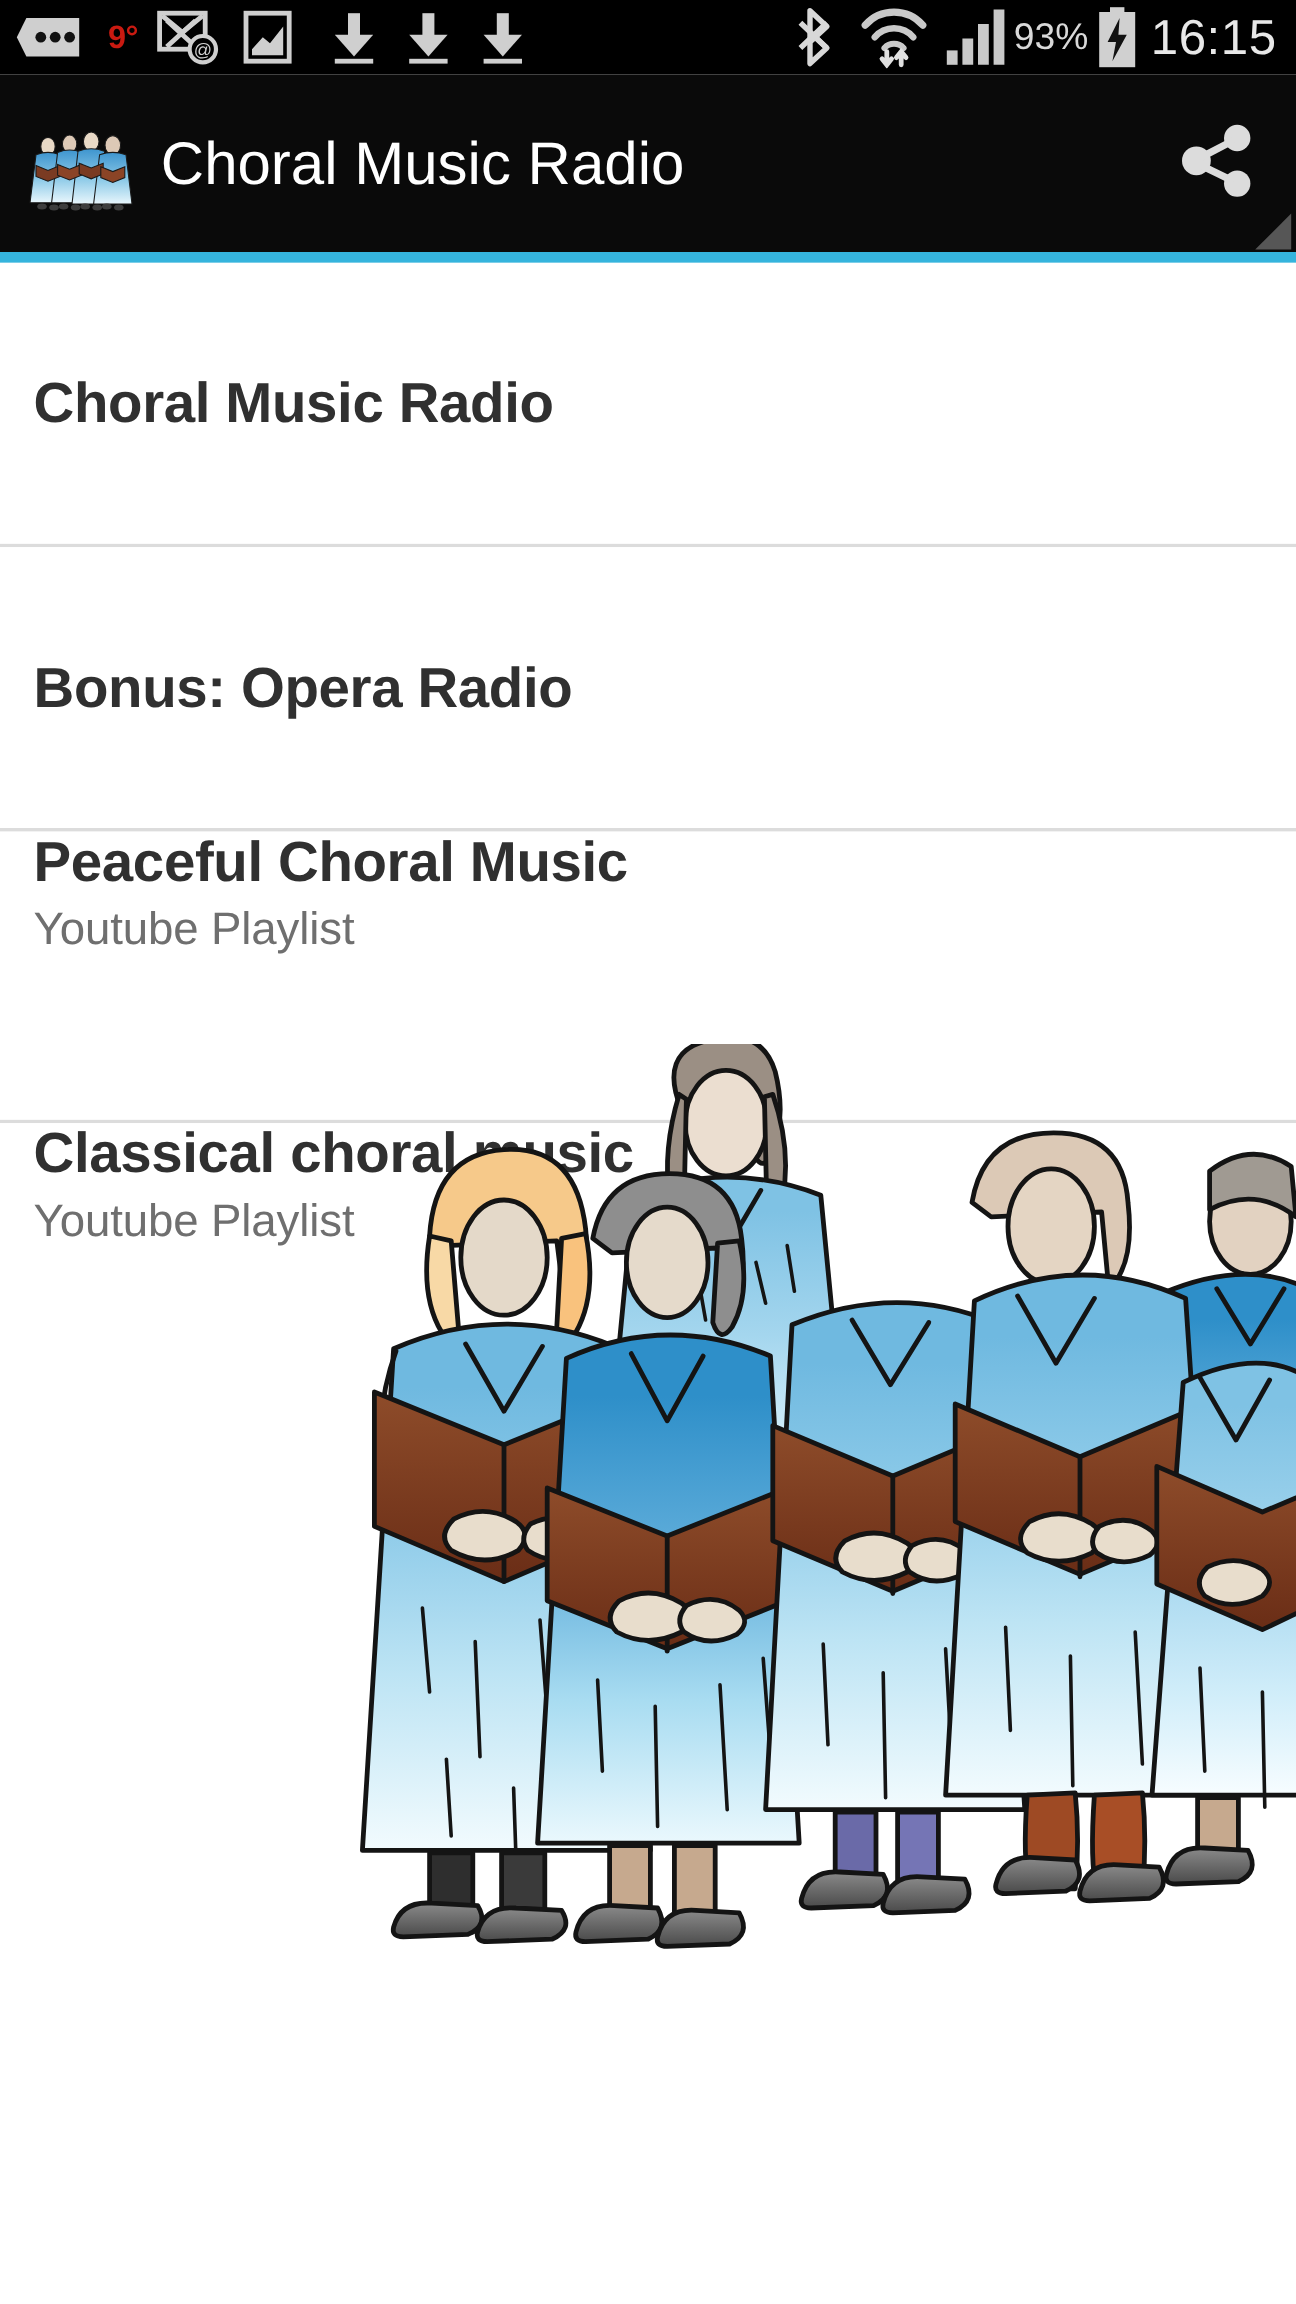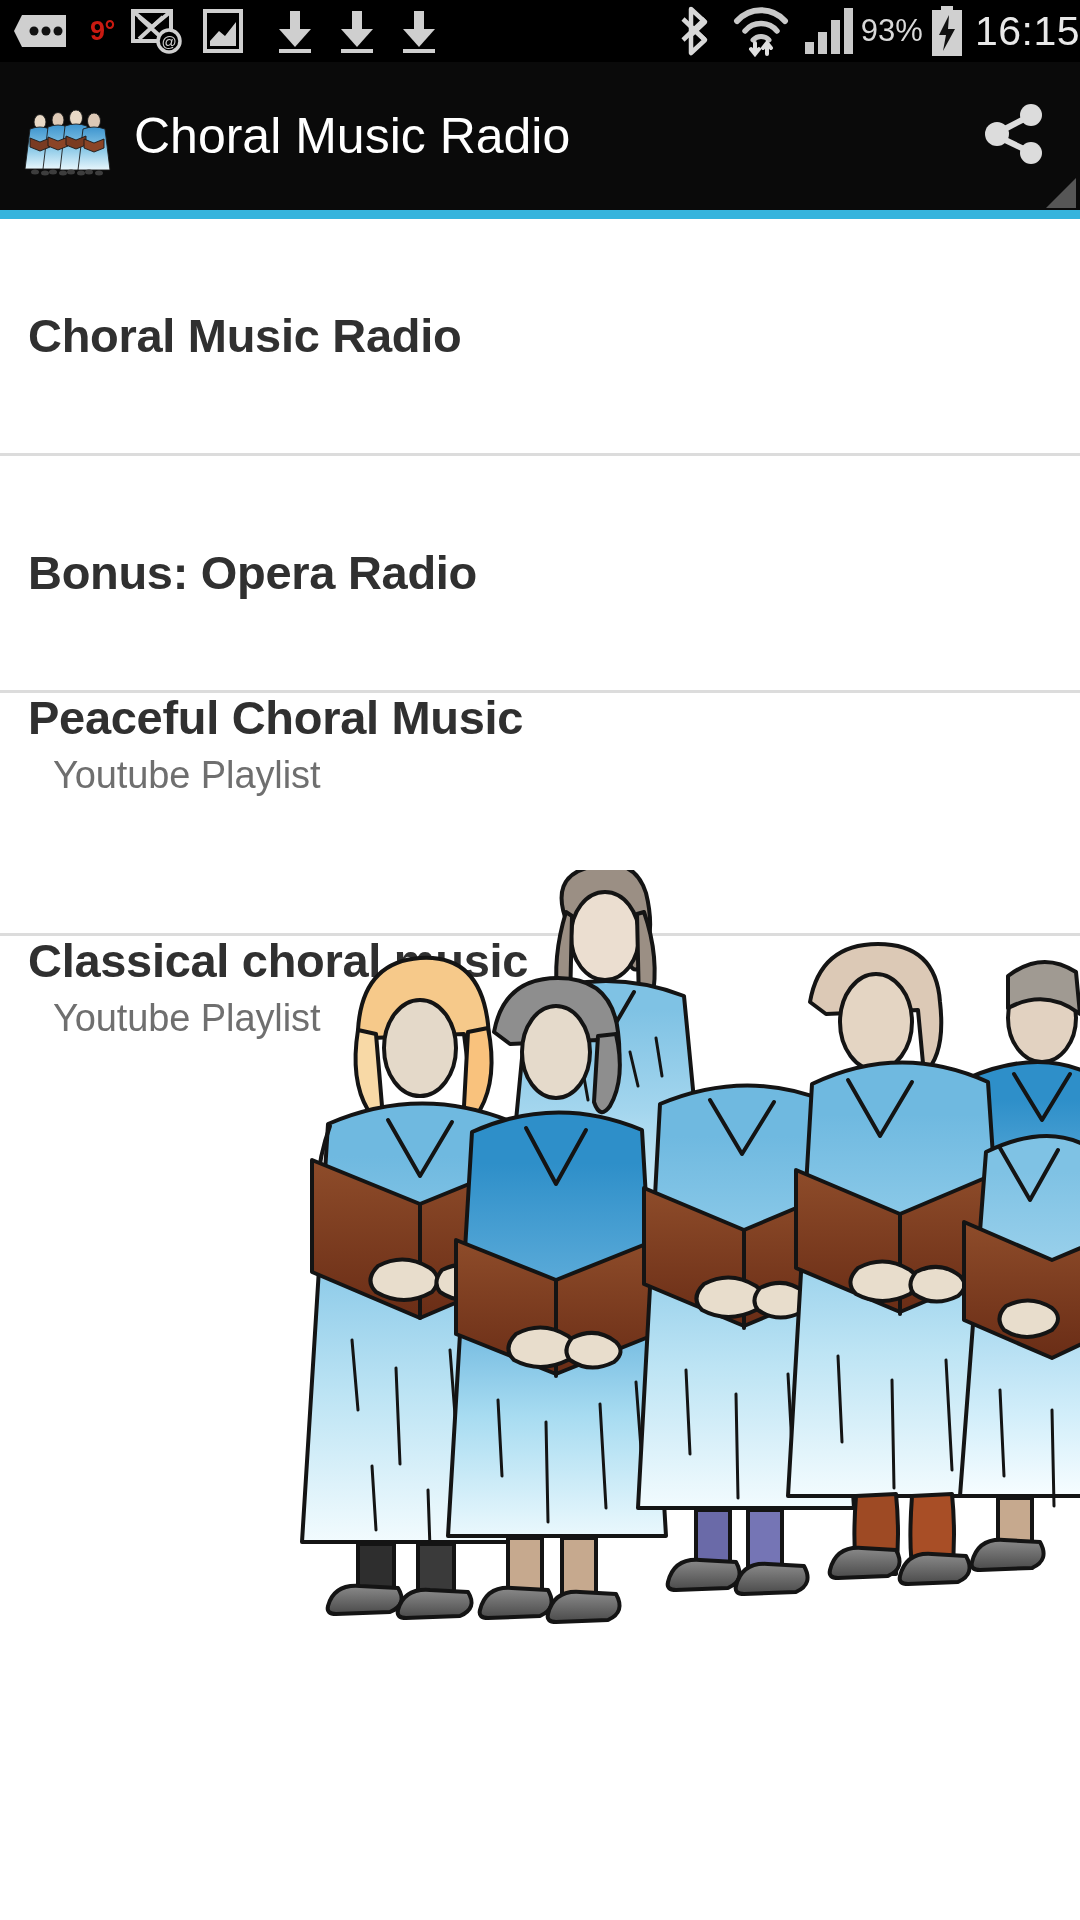--- a/index.html
+++ b/index.html
@@ -10,21 +10,21 @@
     overflow:hidden;
   }
   .screen { position:relative; width:1080px; height:1920px; background:#fff; }
 
   
   .statusbar{
     position:absolute; top:0; left:0; width:1080px; height:62px;
     background:#000; display:flex; align-items:center;
   }
   .sb-left{ display:flex; align-items:center; gap:0px; padding-left:14px; flex:1; }
-  .sb-right{ display:flex; align-items:center; gap:0px; }
+  .sb-right{ display:flex; align-items:center; gap:0px; padding-right:16px; }
   .sb-ico{ display:flex; align-items:center; justify-content:center; }
 
   .temp-badge{
     color:#c91a11; font-weight:bold; font-size:27px;
     margin-left:16px; margin-right:14px; letter-spacing:-0.5px;
   }
   .pct{ color:#d8d8d8; font-size:31px; font-weight:normal; margin:0 6px 0 4px; letter-spacing:0px; }
   .clock{ color:#e8e8e8; font-size:41px; font-weight:normal; margin-left:10px; letter-spacing:0.5px; }
 
   
@@ -55,21 +55,21 @@
 
   
   .list{ position:absolute; top:219px; left:0; width:1080px; }
   .row{ position:relative; width:1080px; background:#fff; padding-left:28px; }
   .row .title{
     color:#303030; font-size:47px; font-weight:bold; letter-spacing:-0.3px;
     line-height:1.05; white-space:nowrap;
   }
   .row .sub{
     color:#6f6f6f; font-size:38px; font-weight:normal; letter-spacing:-0.1px;
-    line-height:1.05; margin-top:14px; white-space:nowrap;margin-left:25px;
+    line-height:1.05; margin-top:14px; white-space:nowrap;
   }
   .divider{ width:1080px; height:3px; background:#dcdcdc; }
 
   .row-single{ height:234px; display:flex; align-items:center; }
   .row-two{ height:240px; display:flex; flex-direction:column; justify-content:flex-start; }
 
   
   .hero{
     position:absolute; left:300px; top:870px; width:790px; height:930px;
     pointer-events:none;

